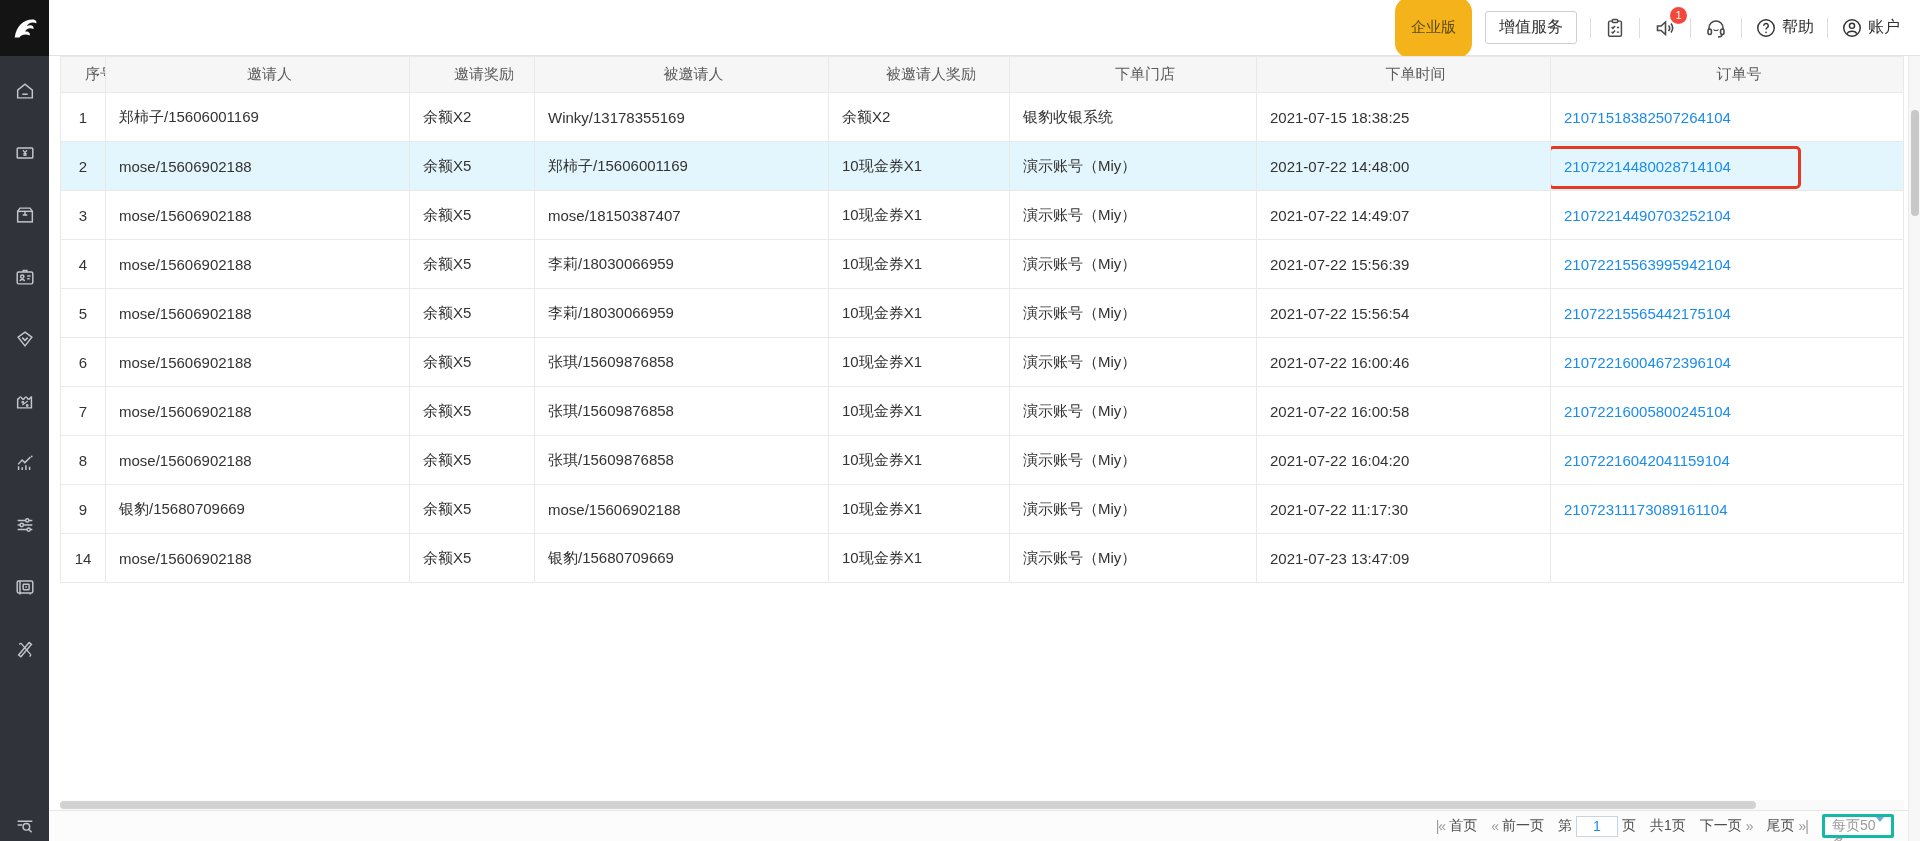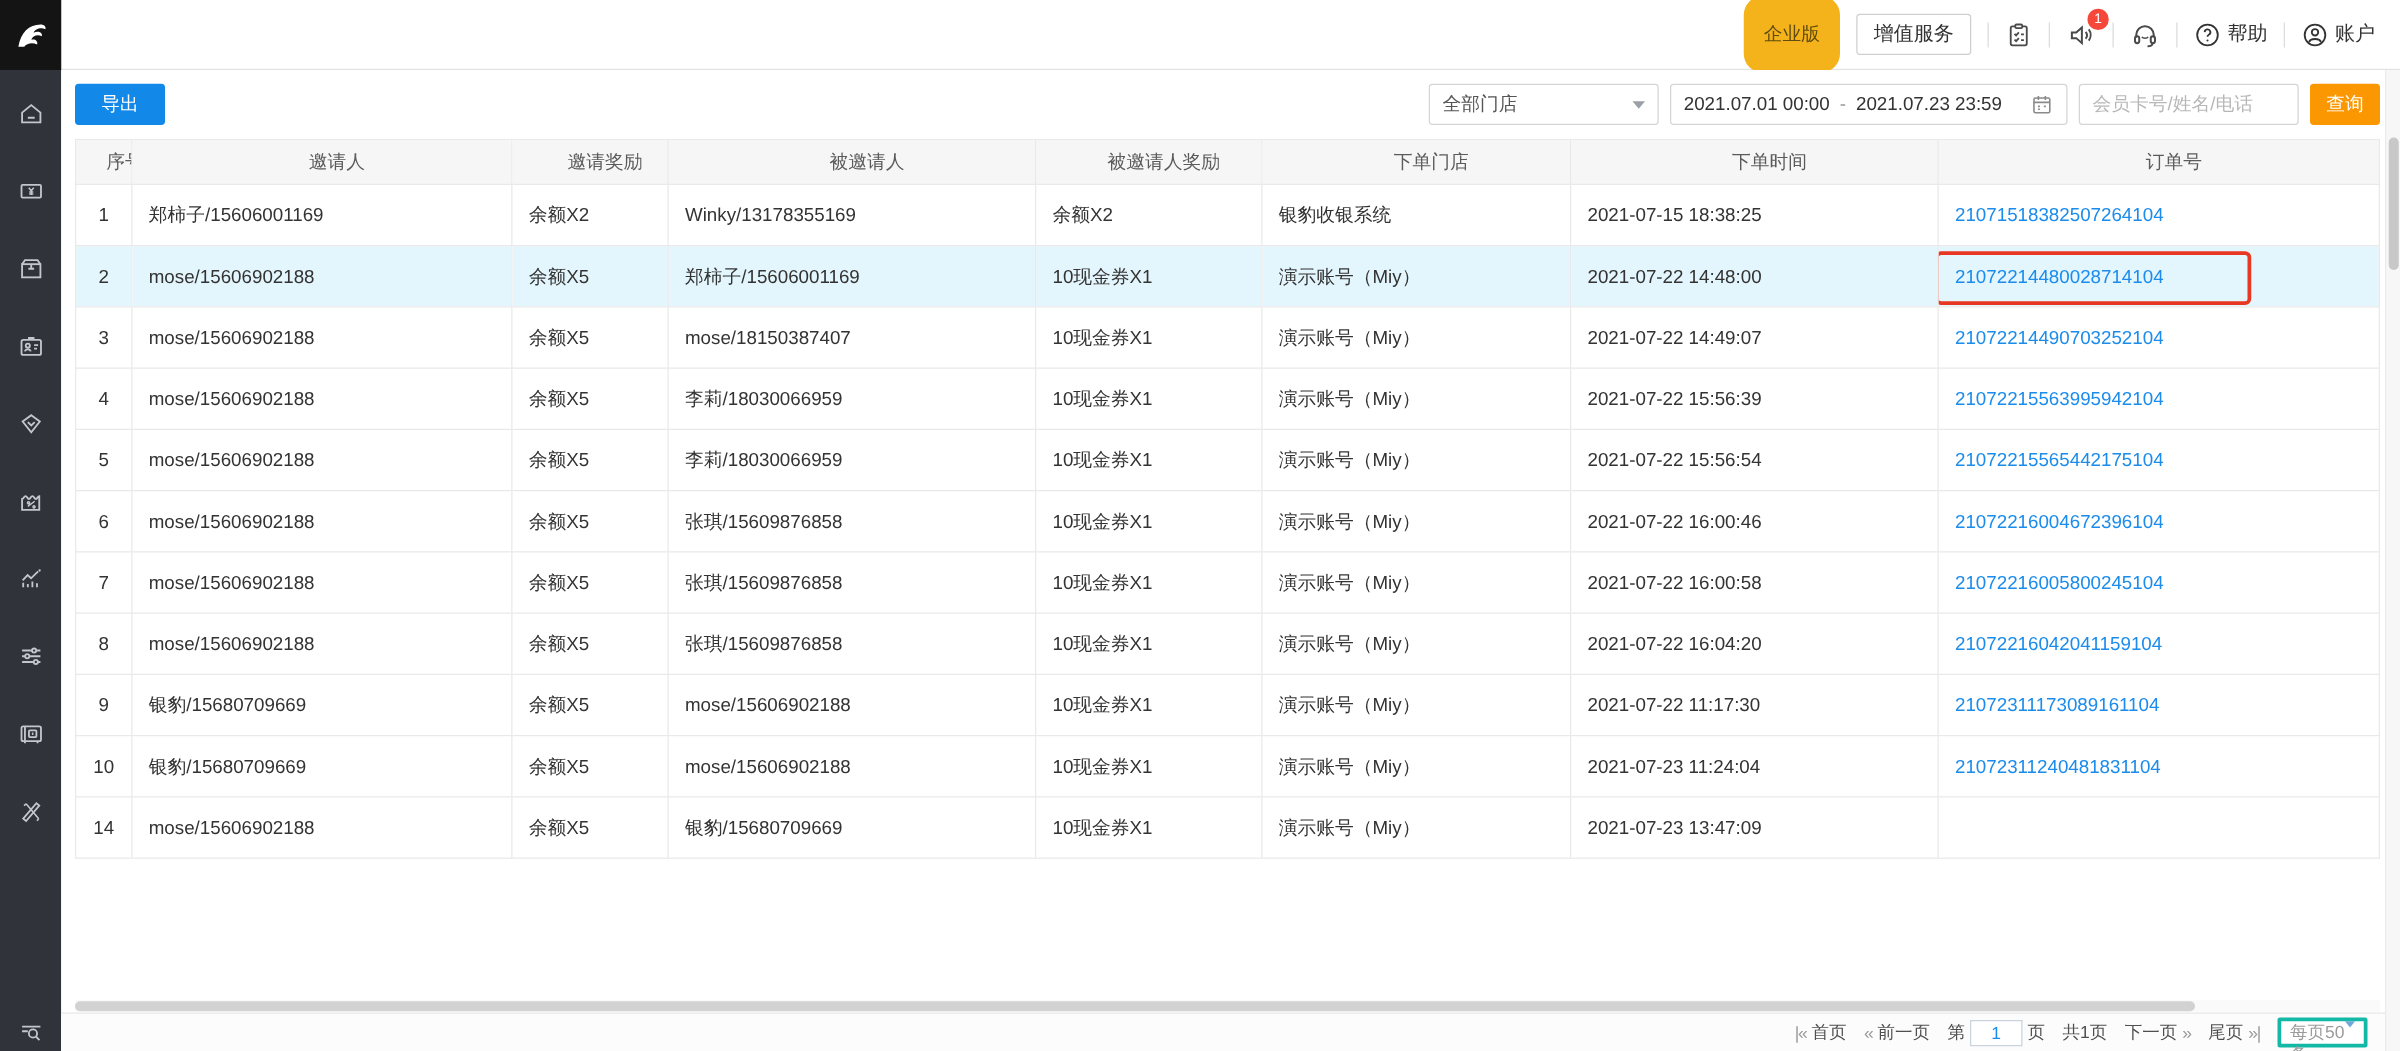--- a/index.html
+++ b/index.html
@@ -210,40 +210,20 @@
       <svg width="22" height="22" viewBox="0 0 24 24" fill="none" stroke="currentColor" stroke-width="1.6">
           <path d="M4 8 h16 M4 12 h5"></path>
           <circle cx="13.5" cy="14" r="3.6"></circle>
           <path d="M16.2 16.8 l3 3"></path>
         </svg>
     </div>
   </nav>
 
   <main class="content">
 
-    <div class="toolbar">
-      <button class="btn-blue">导出</button>
-      <div class="filters">
-        <div class="select">
-          <span>全部门店</span>
-          <i class="caret"></i>
-        </div>
-        <div class="daterange">
-          <span>2021.07.01 00:00</span>
-          <span class="sep">-</span>
-          <span>2021.07.23 23:59</span>
-          <svg width="19" height="19" viewBox="0 0 24 24" fill="none" stroke="#8a8a8a" stroke-width="1.6">
-            <rect x="4" y="5.5" width="16" height="15" rx="1.5"></rect>
-              <path d="M4 10 h16 M8.5 3.5 v4 M15.5 3.5 v4 M8 14 h2 M14 14 h2 M8 17 h2"></path>
-          </svg>
-        </div>
-        <input class="search" placeholder="会员卡号/姓名/电话" style="">
-        <button class="btn-orange">查询</button>
-      </div>
-    </div>
 
     <div class="table-wrap">
       <table>
         <colgroup>
           <col style="width:45px">
             <col style="width:304px">
             <col style="width:125px">
             <col style="width:294px">
           <col style="width:181px">
             <col style="width:247px">
@@ -347,30 +327,20 @@
               <td class="c">9</td>
               <td>银豹/15680709669</td>
               <td>余额X5</td>
               <td>mose/15606902188</td>
               <td>10现金券X1</td>
               <td>演示账号（Miy）</td>
               <td>2021-07-22 11:17:30</td>
               <td><span class="order-wrap"><a href="#">21072311173089161104</a></span></td>
             </tr>
             <tr>
-              <td class="c">10</td>
-              <td>银豹/15680709669</td>
-              <td>余额X5</td>
-              <td>mose/15606902188</td>
-              <td>10现金券X1</td>
-              <td>演示账号（Miy）</td>
-              <td>2021-07-23 11:24:04</td>
-              <td><span class="order-wrap"><a href="#">21072311240481831104</a></span></td>
-            </tr>
-            <tr>
               <td class="c">14</td>
               <td>mose/15606902188</td>
               <td>余额X5</td>
               <td>银豹/15680709669</td>
               <td>10现金券X1</td>
               <td>演示账号（Miy）</td>
               <td>2021-07-23 13:47:09</td>
               <td></td>
             </tr>
           </tbody>

